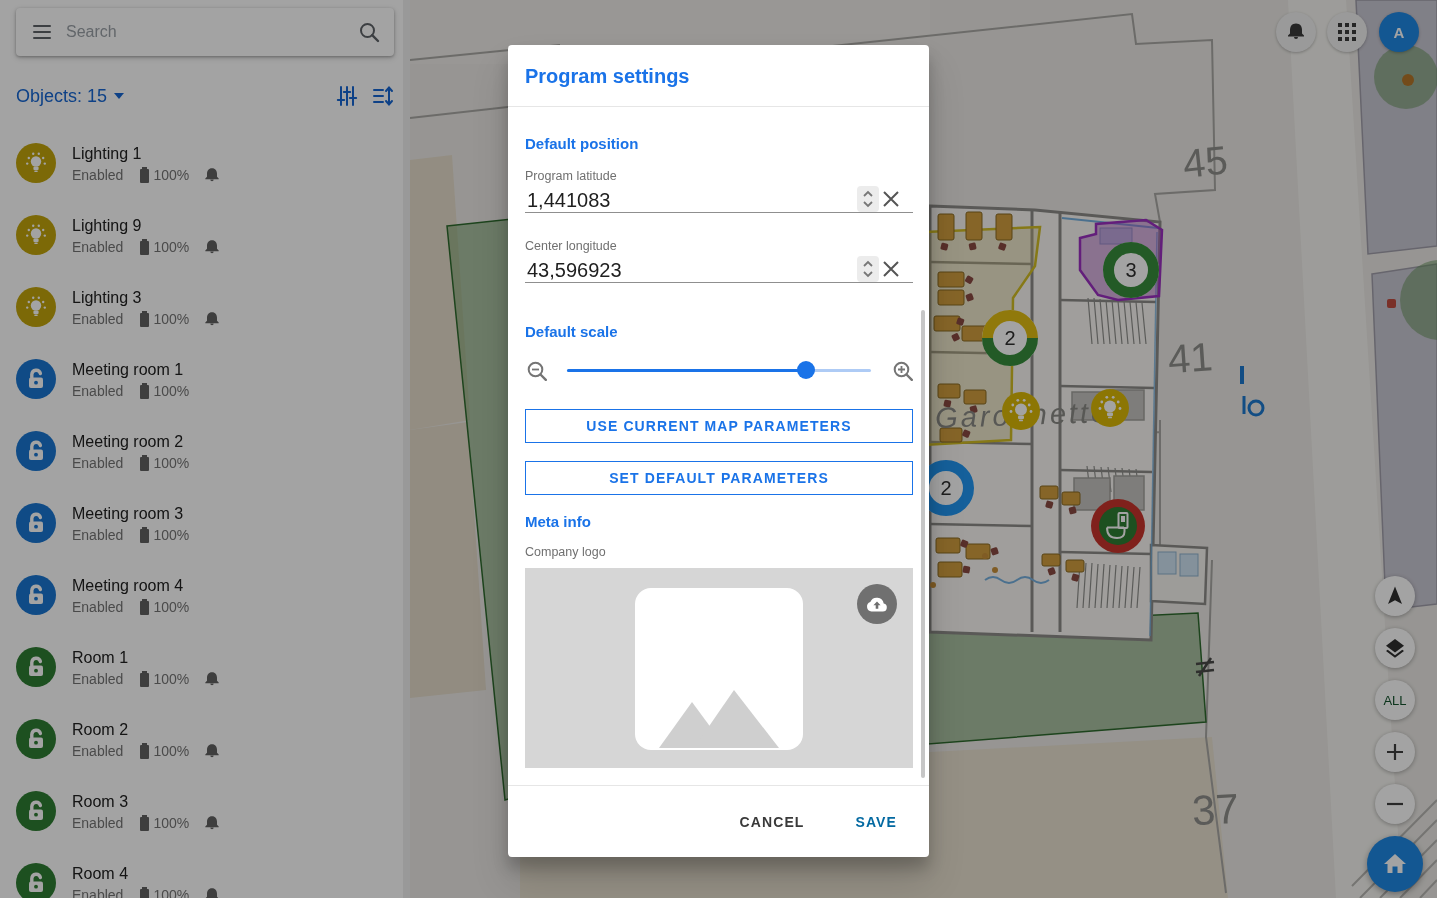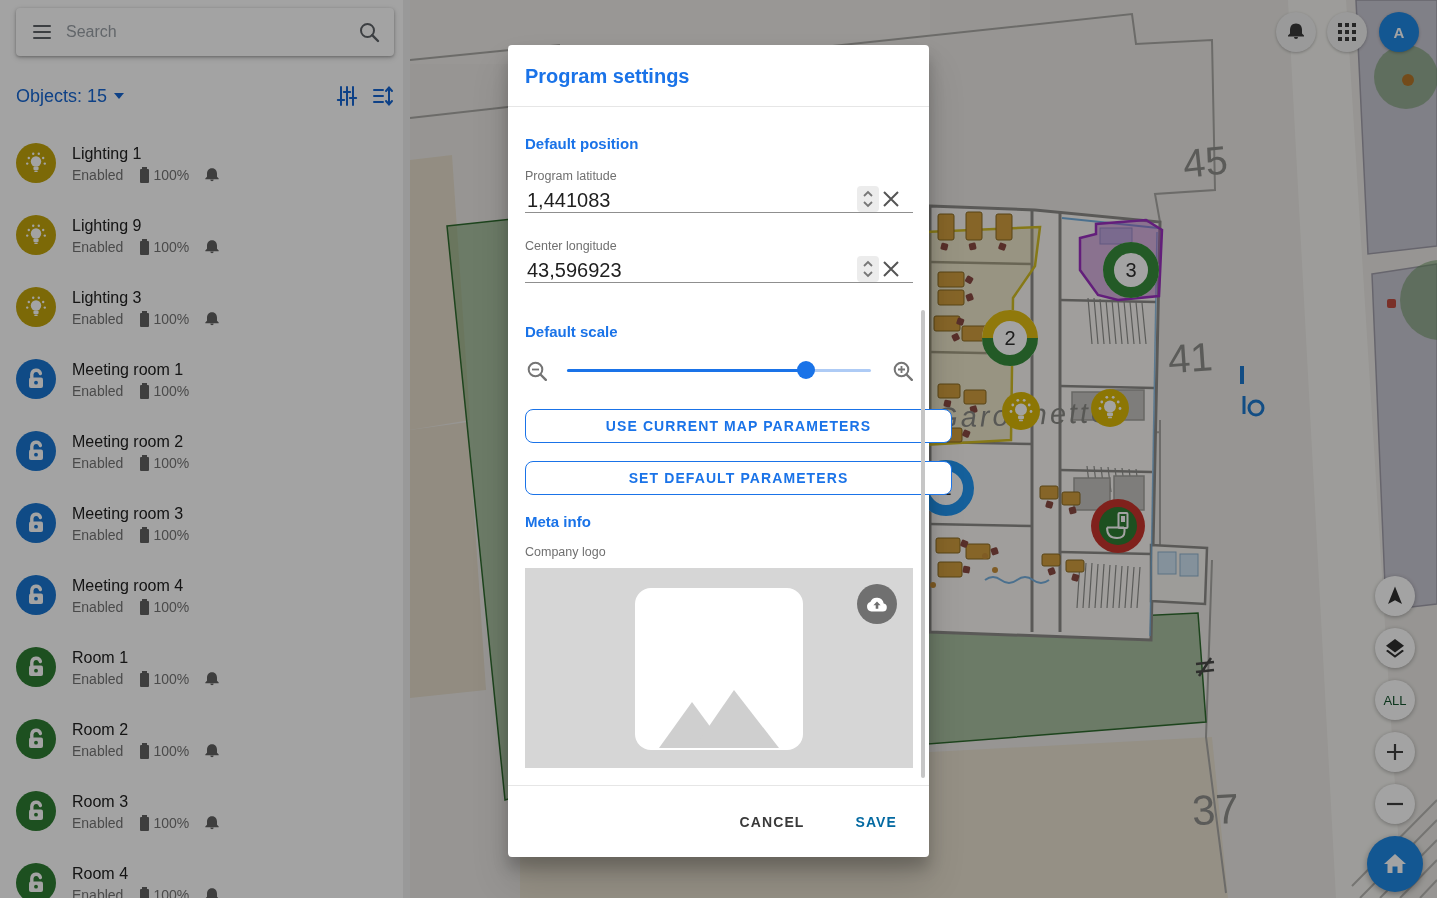--- a/index.html
+++ b/index.html
@@ -55,21 +55,21 @@
   .fld-label{position:absolute;left:17px;font-size:12.5px;color:#707070;}
   .fld-value{position:absolute;left:19px;width:330px;border:none;outline:none;font-size:20px;color:#1f1f1f;background:transparent;padding:0;}
   .fld-line{position:absolute;left:17px;width:388px;height:1px;background:#8f8f8f;}
   .spinner{position:absolute;left:349px;width:22px;height:26px;background:#ececec;border-radius:4px;display:flex;flex-direction:column;align-items:center;justify-content:center;cursor:pointer;}
   .clear-x{position:absolute;left:372px;width:22px;height:26px;display:flex;align-items:center;justify-content:center;cursor:pointer;}
   .scale-row{position:absolute;left:17px;top:313px;width:388px;height:24px;}
   .zoomicon{position:absolute;top:3px;}
   .track{position:absolute;left:42px;top:11px;width:304px;height:3px;background:#aecbf5;border-radius:2px;}
   .track-fill{position:absolute;left:42px;top:11px;height:3px;background:#1a73e8;border-radius:2px;}
   .thumb{position:absolute;top:3px;width:18px;height:18px;border-radius:50%;background:#1a73e8;cursor:pointer;}
-  .outline-btn{position:absolute;left:17px;width:427px;height:34px;background:#fff;border:1px solid #1a73e8;border-radius:8px;
+  .outline-btn{position:absolute;left:17px;width:388px;height:34px;background:#fff;border:1px solid #1a73e8;border-radius:0;
     color:#1a73e8;font-size:14px;font-weight:bold;letter-spacing:1.1px;cursor:pointer;}
   .logo-box{position:absolute;left:17px;top:523px;width:388px;height:200px;background:#d6d6d6;}
   .logo-ph{position:absolute;left:110px;top:20px;width:168px;height:162px;background:#fff;border-radius:16px;display:flex;align-items:flex-end;justify-content:center;overflow:hidden;}
   .upload-btn{position:absolute;right:16px;top:16px;width:40px;height:40px;border-radius:50%;background:rgba(98,98,98,0.88);display:flex;align-items:center;justify-content:center;cursor:pointer;}
   .dlg-scrollbar{position:absolute;right:4px;top:265px;width:4px;height:468px;background:#c6c6c6;border-radius:2px;}
   .dlg-footer-divider{position:absolute;left:0;right:0;top:740px;height:1px;background:#e6e6e6;}
   .dlg-footer{position:absolute;left:0;right:0;top:741px;bottom:0;display:flex;align-items:center;justify-content:flex-end;gap:43px;padding-right:28px;}
   .txt-btn{background:none;border:none;font-size:14px;font-weight:bold;letter-spacing:1.1px;cursor:pointer;padding:6px 4px;}
   .txt-cancel{color:#3a3a3a;}
   .txt-save{color:#0369a1;}

